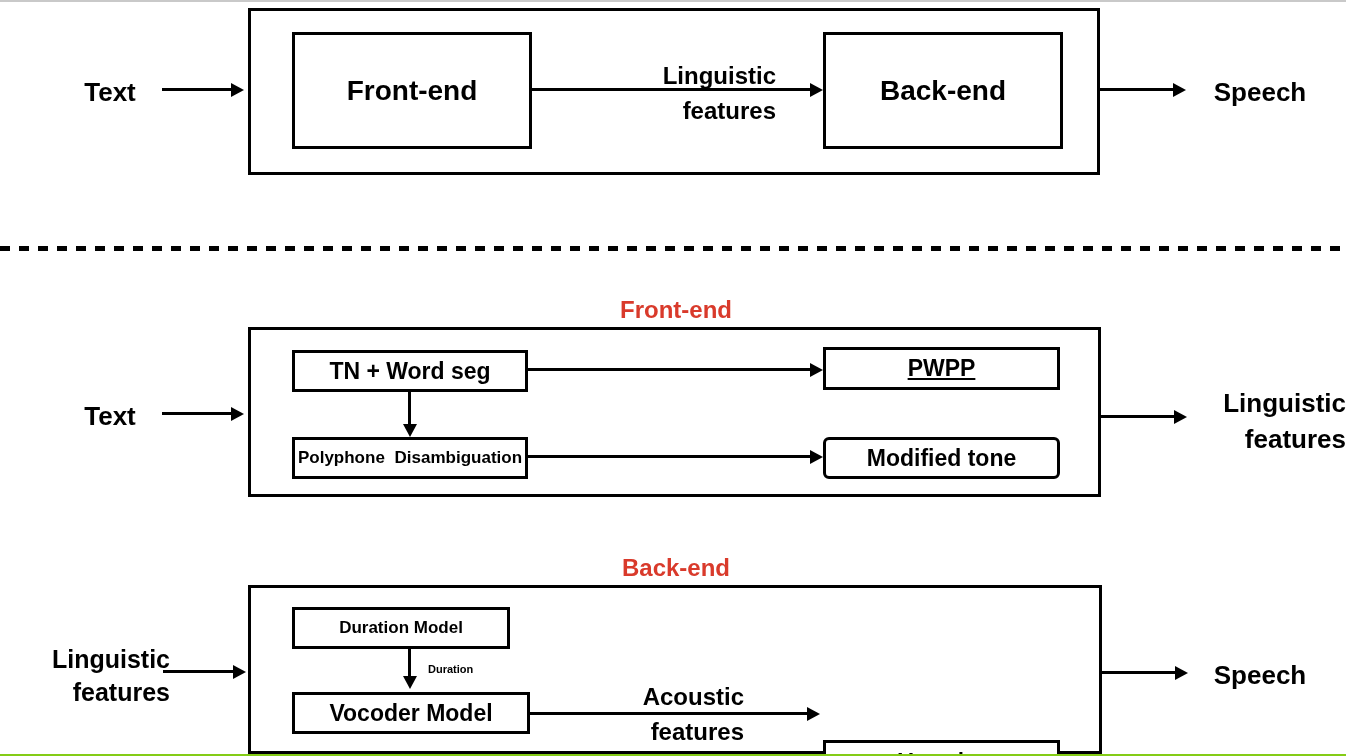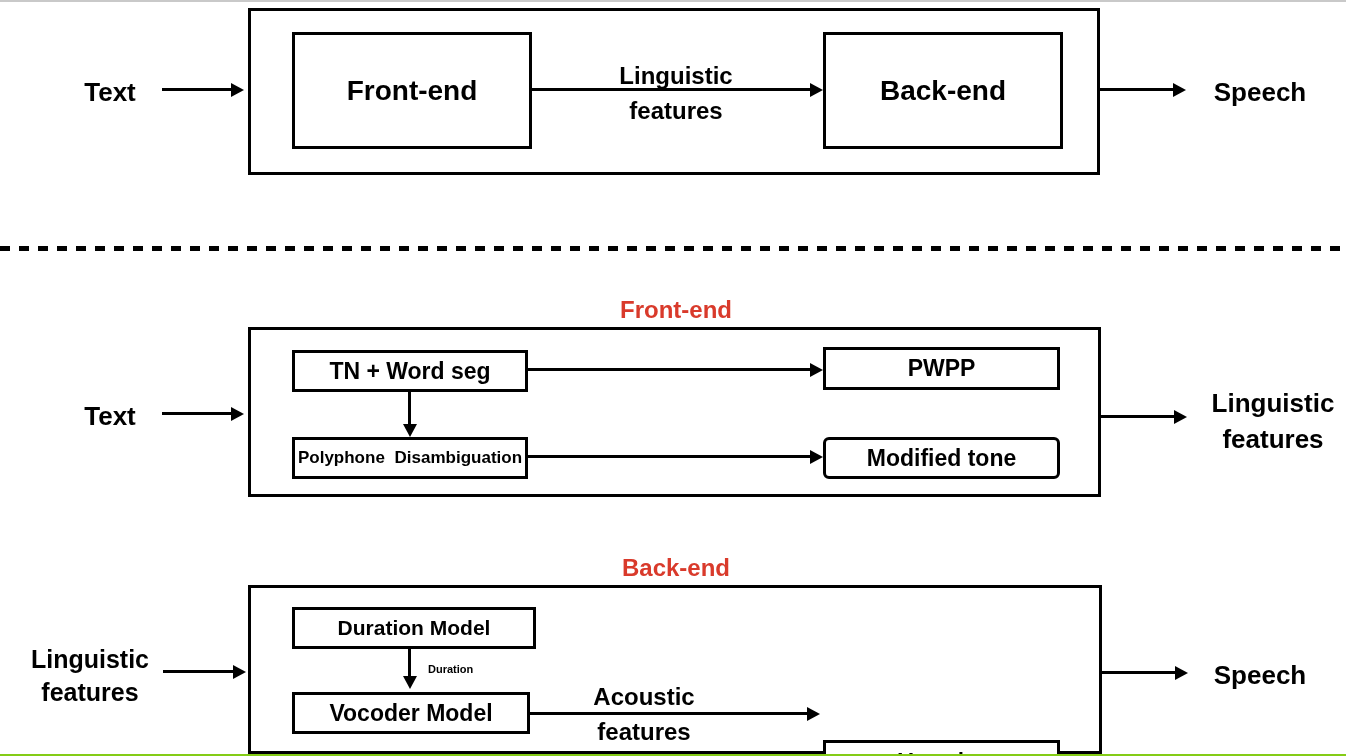--- a/index.html
+++ b/index.html
@@ -38,21 +38,21 @@
   }
 
   
   .label {
     position: absolute;
     font-weight: bold;
     text-align: center;
     line-height: 1.25;
     white-space: nowrap;
   }
-  .label .ln { display: block; }
+  .label .ln { display: block; text-align: right; }
 
   .section-title {
     position: absolute;
     font-weight: bold;
     font-size: 24px;
     text-align: center;
     color: var(--accent-red, #d93a2b);
     white-space: nowrap;
   }
 
@@ -145,21 +145,21 @@
     <div class="harrow" style="left:162px; top:410px; width:69px;"></div>
 
     <div class="node" style="left:292px; top:348px; width:236px; height:42px; font-size:23px;">TN + Word seg</div>
 
     <div class="varrow" style="left:408px; top:390px; height:32px;"></div>
 
     <div class="node" style="left:292px; top:435px; width:236px; height:42px; font-size:17px; word-spacing:5px;">Polyphone Disambiguation</div>
 
     <div class="harrow" style="left:528px; top:366px; width:282px;"></div>
 
-    <div class="node" style="left:823px; top:345px; width:237px; height:43px; font-size:23px;">PWPP</div>
+    <div class="node" style="left:823px; top:345px; width:237px; height:43px; font-size:23px;text-decoration:underline;">PWPP</div>
 
     <div class="harrow" style="left:528px; top:453px; width:282px;"></div>
 
     <div class="node" style="left:823px; top:435px; width:237px; height:42px; font-size:23px;border-radius:6px;">Modified tone</div>
 
     <div class="harrow" style="left:1101px; top:413px; width:73px;"></div>
 
     <div class="label" style="left:1200px; top:383px; width:146px; line-height:36px; font-size:26px;">
       <span class="ln">Linguistic</span>
       <span class="ln">features</span>
@@ -171,21 +171,21 @@
 
     <div class="frame" style="left:248px; top:583px; width:854px; height:169px;"></div>
 
     <div class="label" style="left:10px; top:641px; width:160px; line-height:33px; font-size:25px;">
       <span class="ln">Linguistic</span>
       <span class="ln">features</span>
     </div>
 
     <div class="harrow" style="left:163px; top:668px; width:70px;"></div>
 
-    <div class="node" style="left:292px; top:605px; width:244px; height:42px; font-size:21px;">Duration Model</div>
+    <div class="node" style="left:292px; top:605px; width:218px; height:42px; font-size:17px;">Duration Model</div>
 
     <div class="varrow" style="left:408px; top:647px; height:27px;"></div>
 
     <div class="edge-label-sm" style="left:428px; top:661px;">Duration</div>
 
     <div class="node" style="left:292px; top:690px; width:238px; height:42px; font-size:23px;">Vocoder Model</div>
 
     <div class="harrow" style="left:530px; top:710px; width:277px;"></div>
 
     <div class="label" style="left:544px; top:677px; width:200px; line-height:35px; font-size:24px;">

